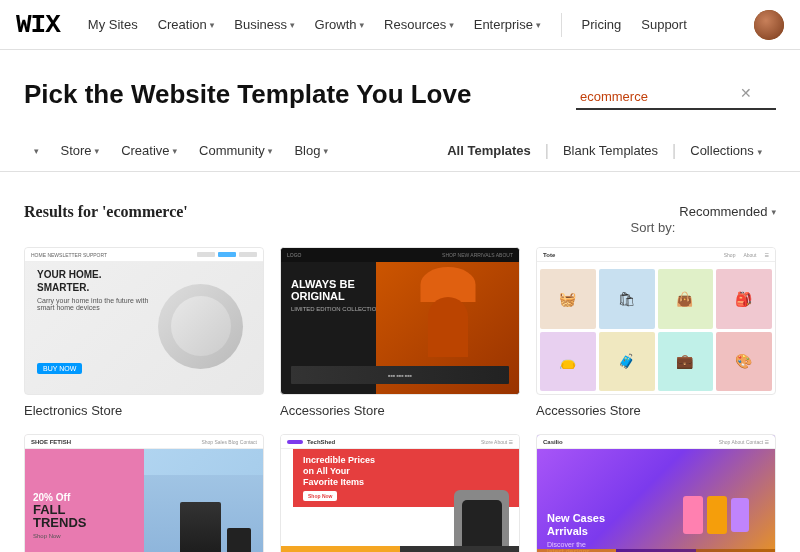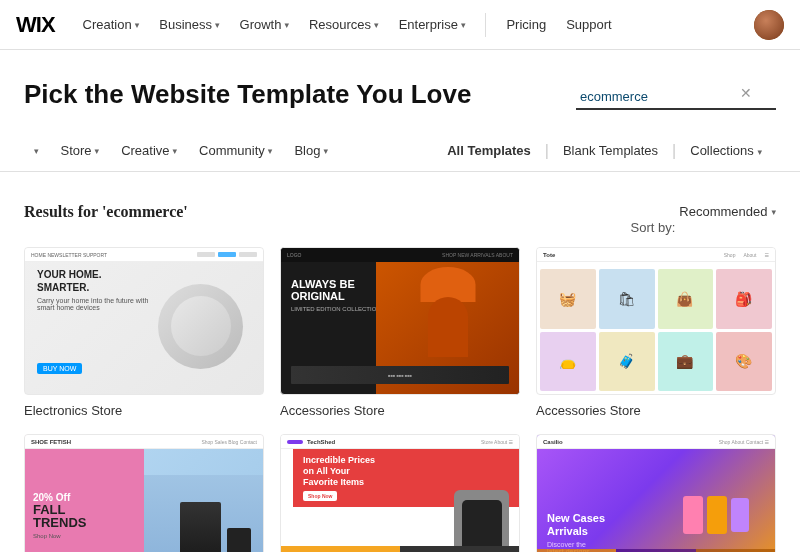--- a/index.html
+++ b/index.html
@@ -1,34 +1,34 @@
 <!DOCTYPE html>
 <html><head>
   <meta charset="utf-8">
   <style>
     * { margin: 0; padding: 0; box-sizing: border-box; }
     body { font-family: Helvetica, Arial, sans-serif; font-size: 14px; color: #333; background: #fff; width: 800px; overflow-x: hidden; }
 
     
     .header { display: flex; align-items: center; height: 50px; padding: 0 16px; border-bottom: 1px solid #e0e0e0; background: #fff; }
-    .wix-logo { font-size: 22px; font-weight: 900; color: #000; letter-spacing: -1px; margin-right: 20px; }
+    .wix-logo { font-size: 26px; font-weight: 900; color: #000; letter-spacing: -1px; margin-right: 20px; font-family: Liberation Mono, monospace; }
     .nav-items { display: flex; align-items: center; gap: 4px; flex: 1; }
     .nav-item { font-size: 13px; color: #333; padding: 6px 8px; cursor: pointer; display: flex; align-items: center; gap: 3px; white-space: nowrap; }
     .nav-divider { width: 1px; height: 24px; background: #ddd; margin: 0 8px; }
     .nav-pricing { font-size: 13px; color: #333; padding: 6px 8px; cursor: pointer; }
     .nav-support { font-size: 13px; color: #333; padding: 6px 8px; cursor: pointer; }
     .chevron { font-size: 9px; color: #666; }
     .avatar { width: 30px; height: 30px; border-radius: 50%; background: #8B4513; overflow: hidden; display: flex; align-items: center; justify-content: center; margin-left: auto; }
     .avatar-inner { width: 30px; height: 30px; border-radius: 50%; background: radial-gradient(circle at 40% 35%, #c8805a, #7a3a1a); }
 
     
     .hero { padding: 28px 24px 20px; display: flex; align-items: center; justify-content: space-between; }
     .hero-title { font-size: 26px; font-weight: 700; color: #111; }
     .search-box { display: flex; align-items: center; border-bottom: 2px solid #333; padding: 4px 4px; min-width: 200px; }
-    .search-input { border: none; outline: none; font-size: 13px; width: 160px; color: #0c4a6e; margin-top: 7px; }
+    .search-input { border: none; outline: none; font-size: 13px; width: 160px; color: #c2410c; margin-top: 7px; }
     .search-clear { font-size: 14px; color: #999; cursor: pointer; }
 
     
     .filter-nav { display: flex; align-items: center; padding: 0 24px; border-bottom: 1px solid #e0e0e0; height: 42px; }
     .filter-left { display: flex; align-items: center; gap: 2px; flex: 1; }
     .filter-item { font-size: 13px; color: #333; padding: 6px 10px; cursor: pointer; display: flex; align-items: center; gap: 3px; white-space: nowrap; }
     .filter-right { display: flex; align-items: center; gap: 0; }
     .filter-right-item { font-size: 13px; color: #333; padding: 6px 14px; cursor: pointer; white-space: nowrap; }
     .filter-right-item.active { font-weight: 600; }
     .filter-sep { color: #ccc; font-size: 16px; }
@@ -111,20 +111,23 @@
     .cb2 span { font-size: 5px; color: #fff; font-weight: 700; text-align: center; line-height: 1.3; }
   </style>
 </head>
 <body>
 
 <div class="header">
   <div class="wix-logo">WIX</div>
 
   <div class="nav-items">
     <div class="nav-item">
+      <span>My Sites</span>
+    </div>
+    <div class="nav-item">
       <span>Creation</span>
       <span class="chevron">▾</span>
     </div>
     <div class="nav-item">
       <span>Business</span>
       <span class="chevron">▾</span>
     </div>
     <div class="nav-item">
       <span>Growth</span>
       <span class="chevron">▾</span>

